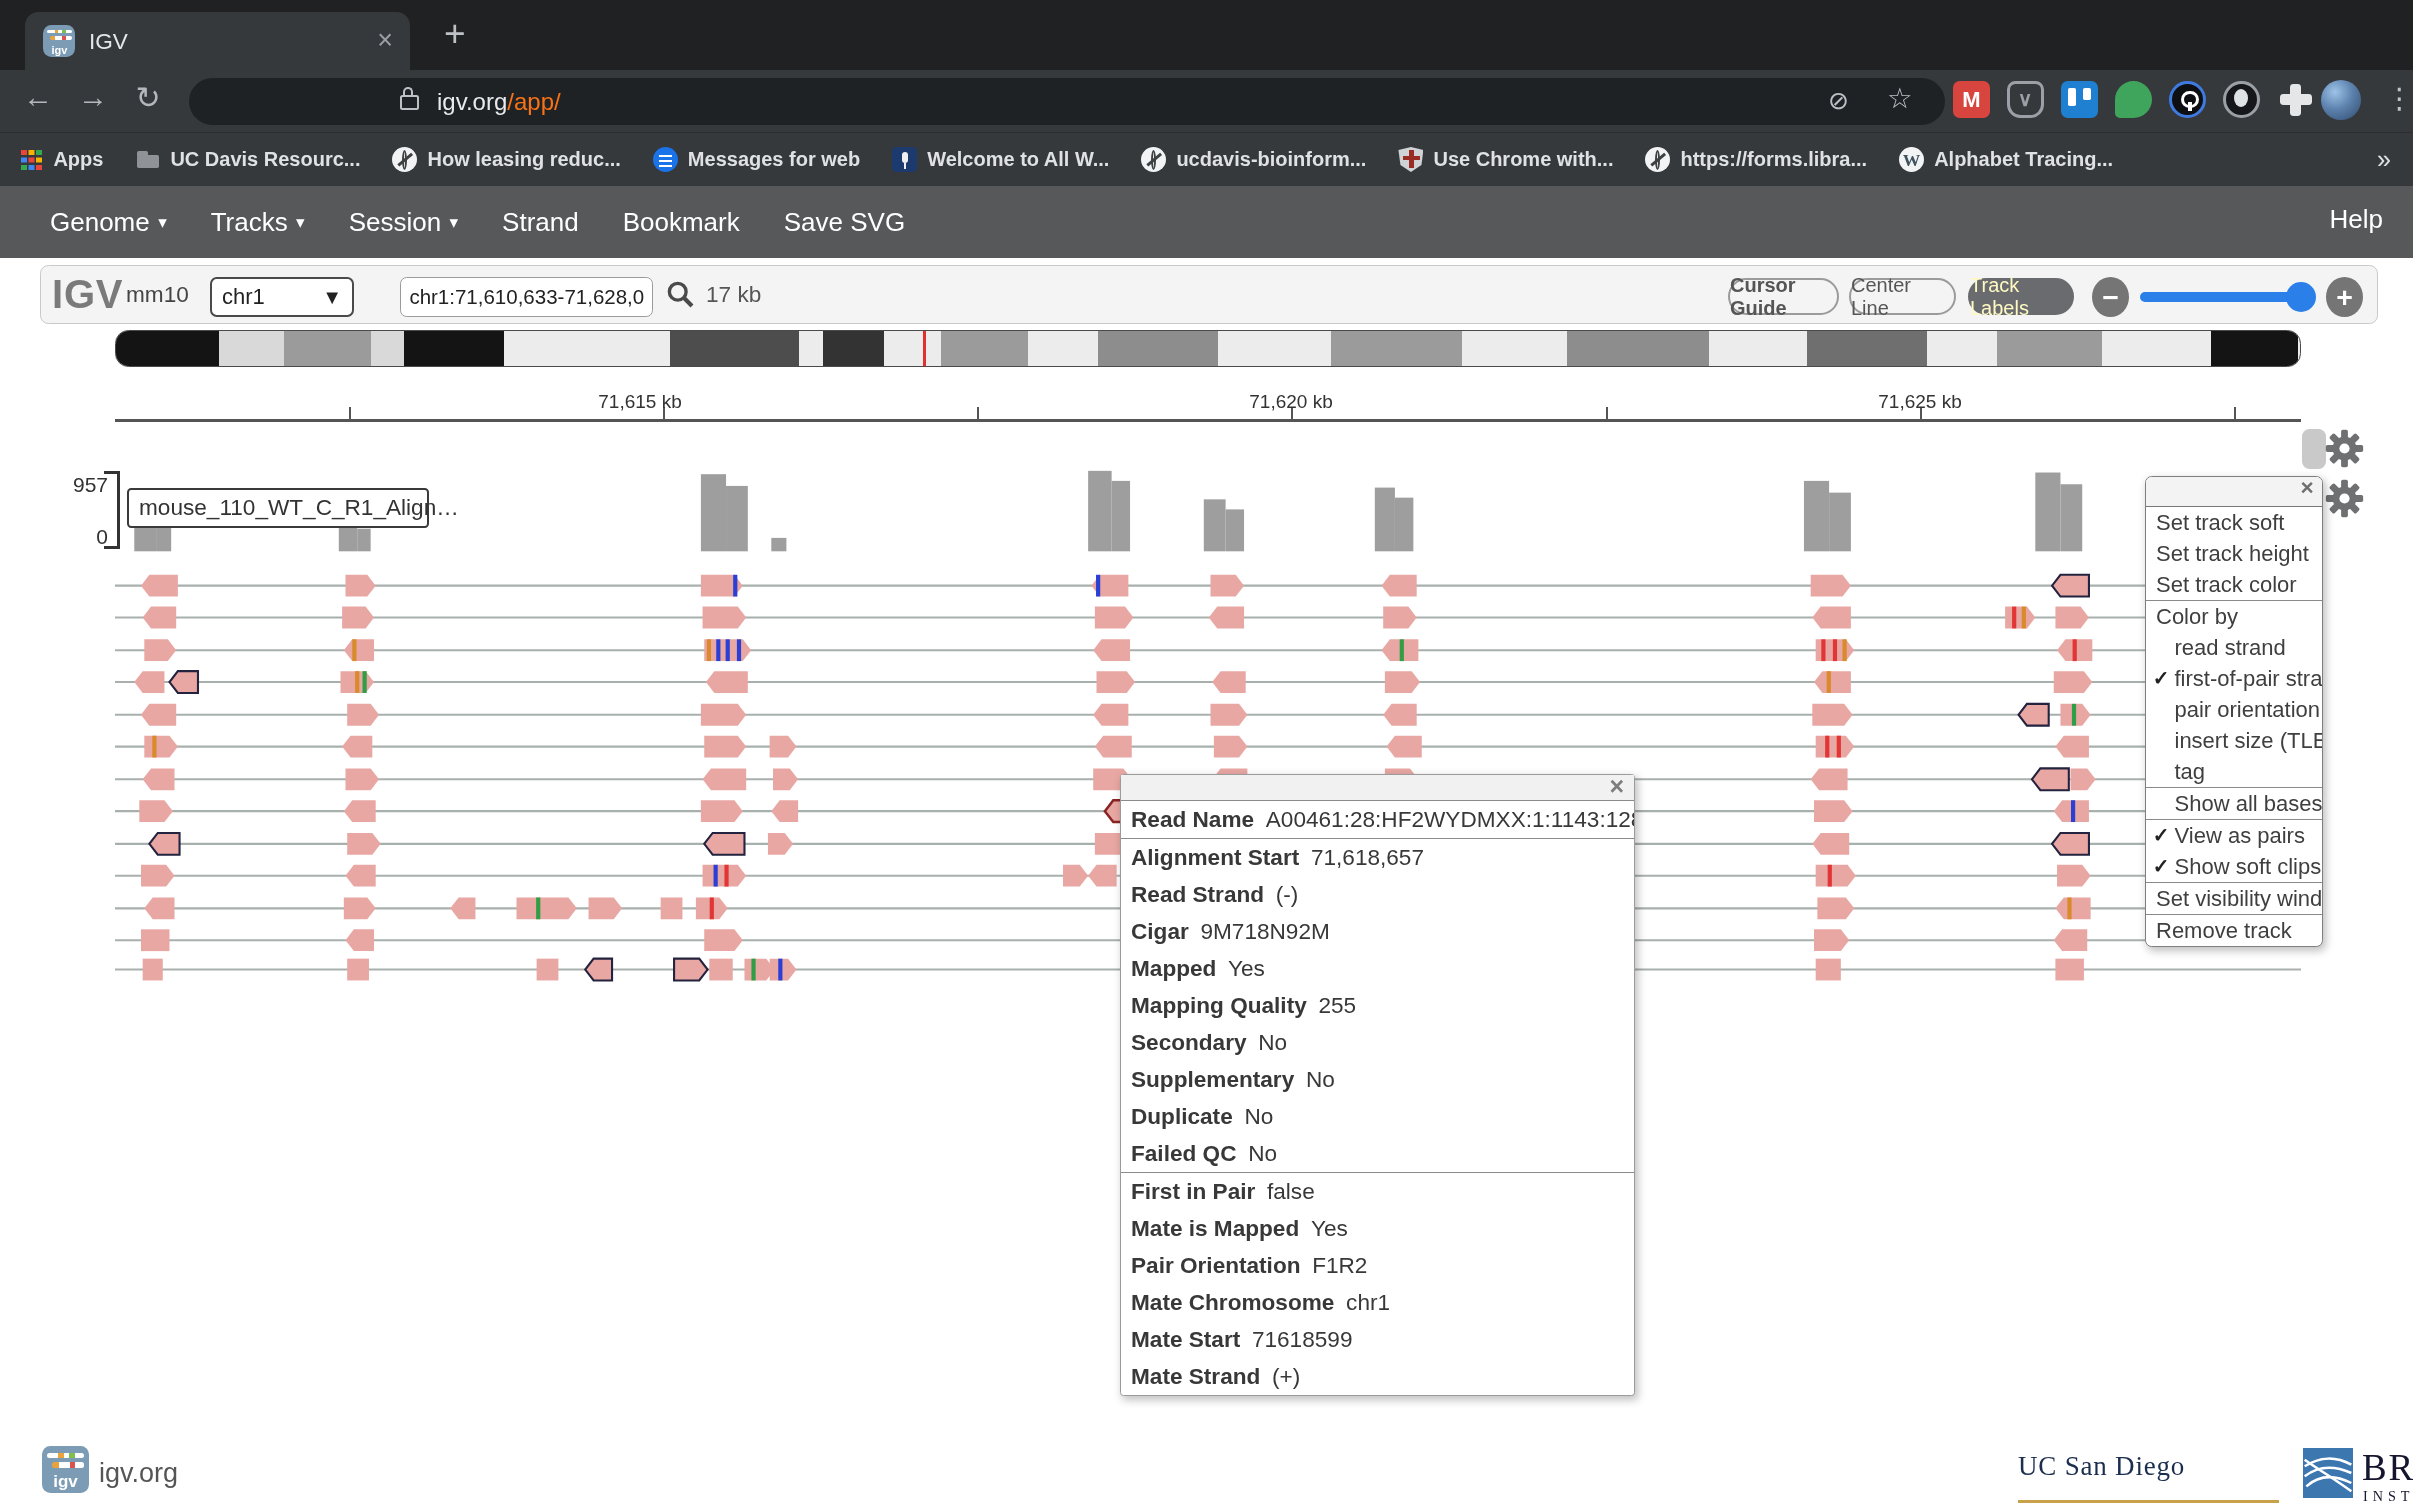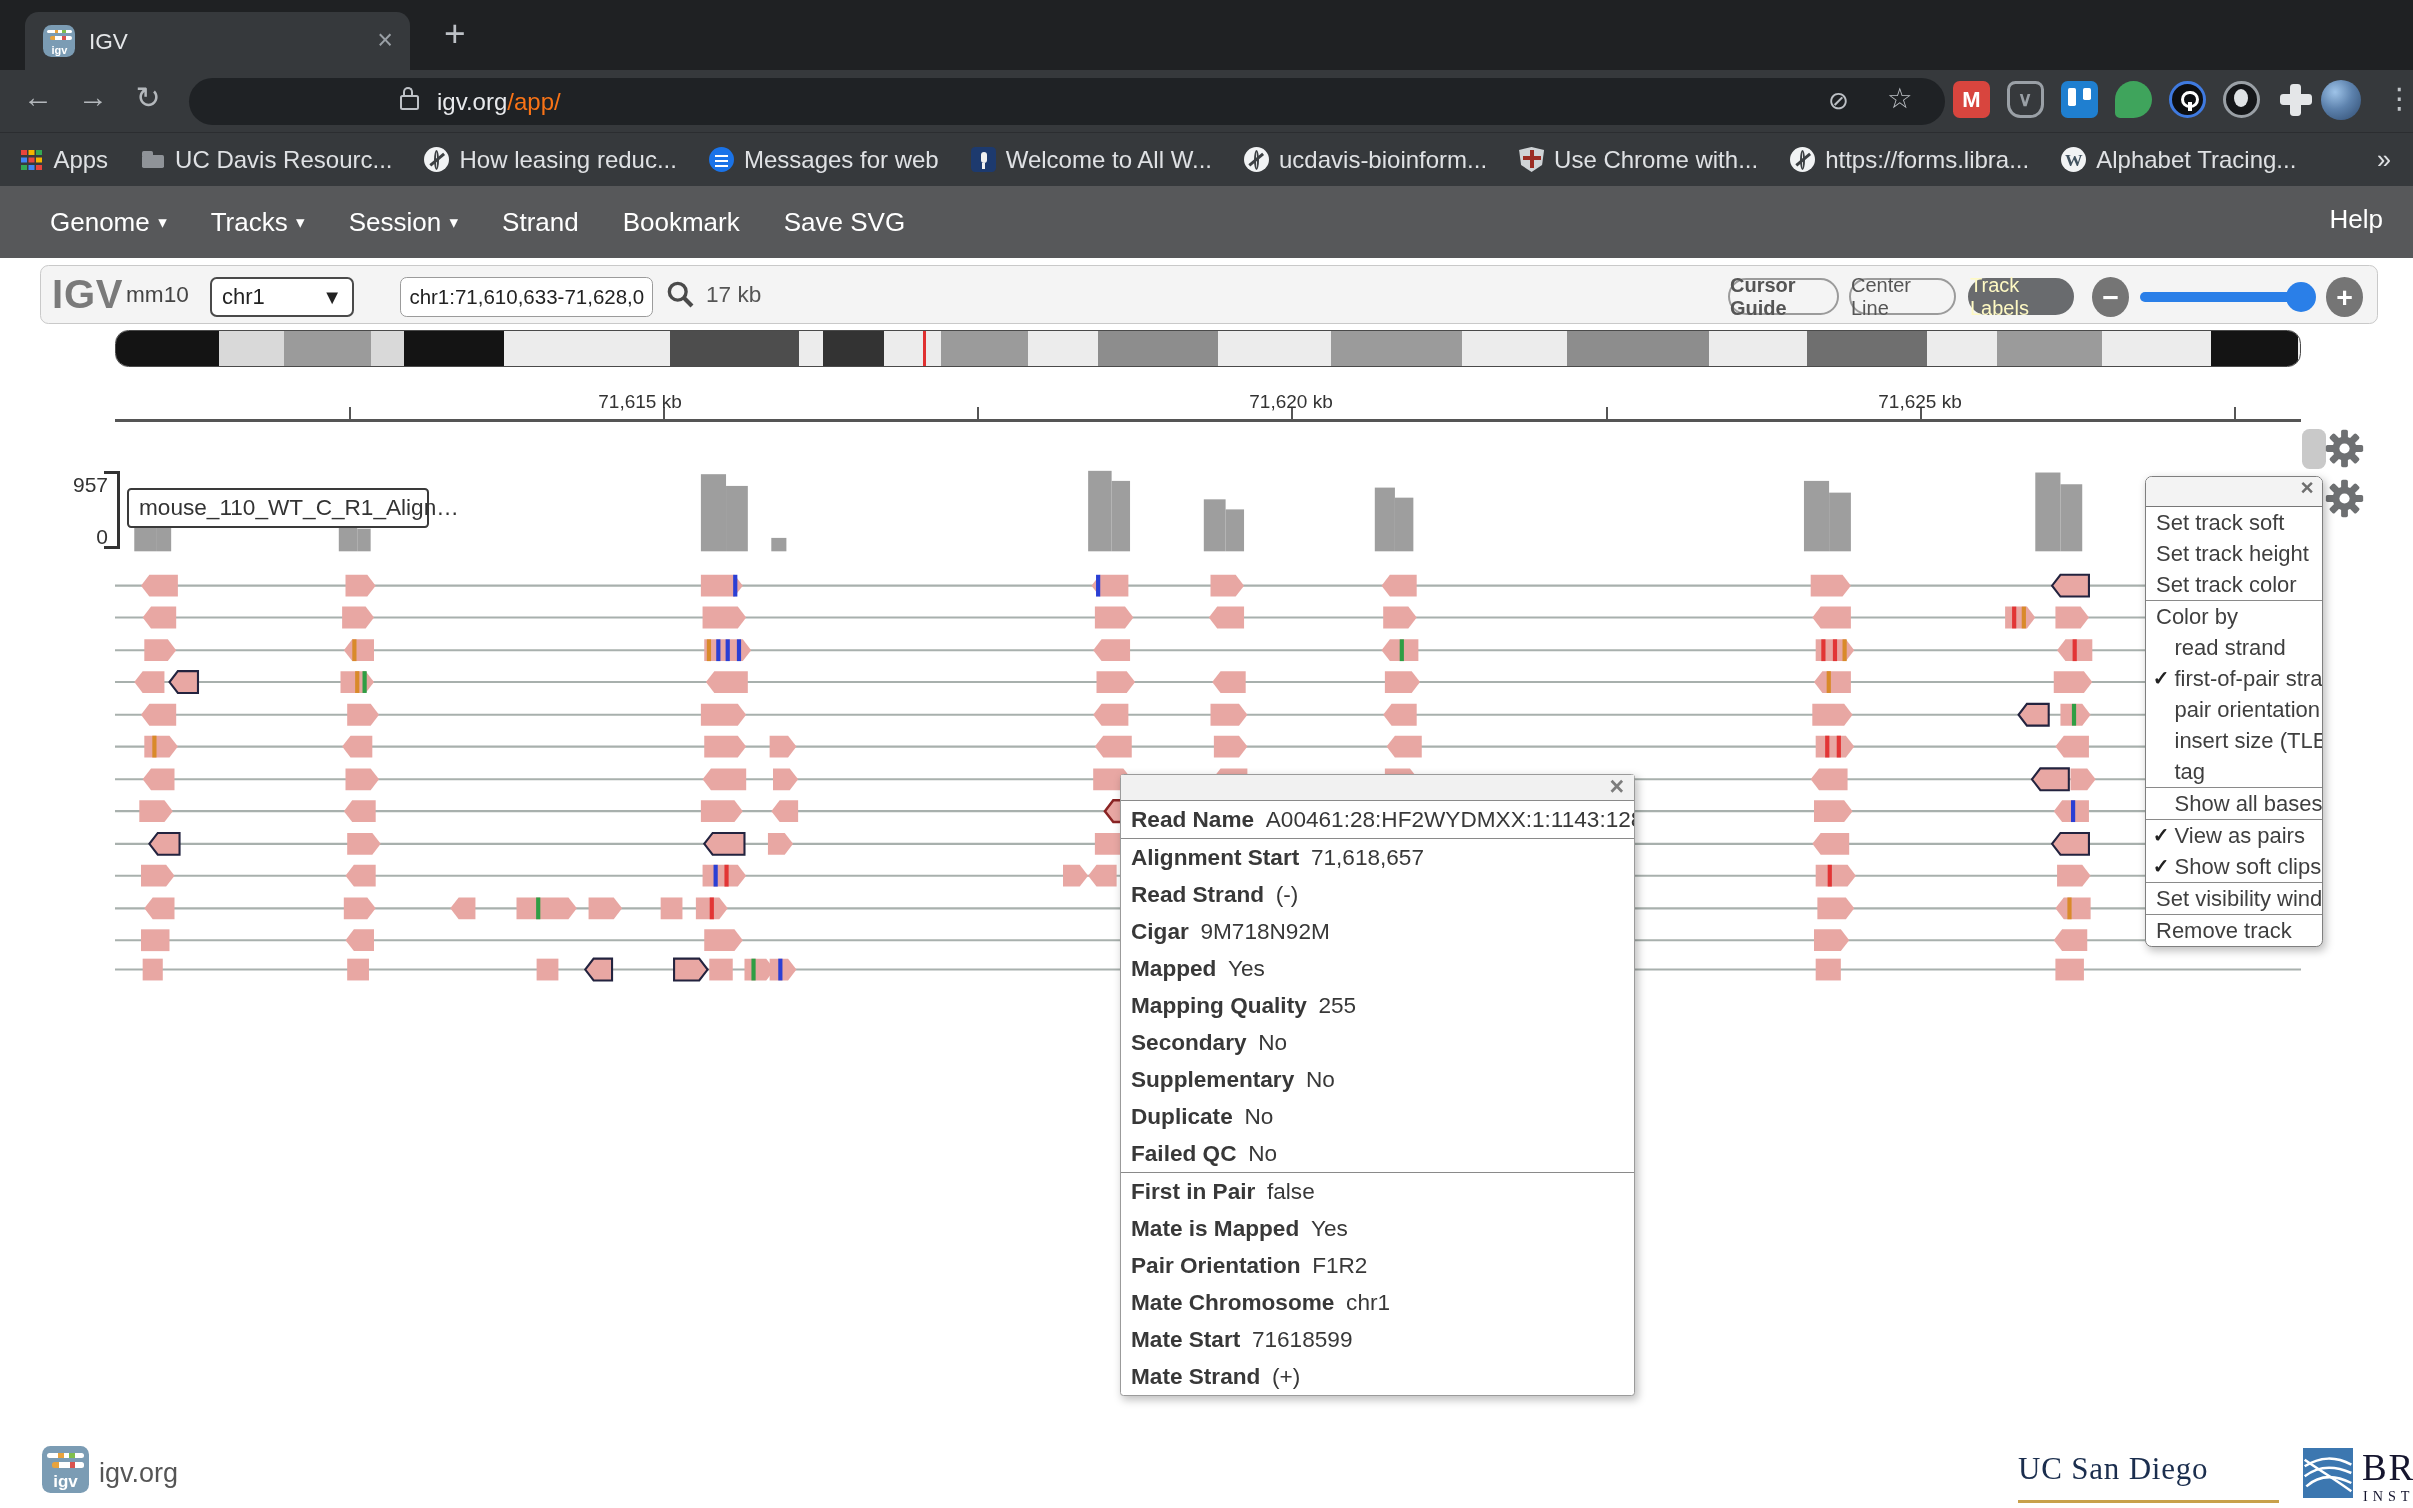--- a/index.html
+++ b/index.html
@@ -17,21 +17,21 @@
   .navbtn{top:10px;font-size:30px;color:#b4b8bc;width:42px;text-align:center;}
   .addrbar{left:189px;top:7.5px;width:1756px;height:47px;background:#1f2225;border-radius:23.5px;}
   .url{left:248px;top:10px;font-size:24px;color:#e8eaed;}
   .url .path{color:#f97316;}
   .lock{left:211px;top:17px;width:15px;height:11.7px;border:2.5px solid #bdc1c6;border-radius:2.5px;}
   .lock:before{content:"";position:absolute;left:0.8px;top:-9.2px;width:6.7px;height:7.5px;
                border:2.5px solid #bdc1c6;border-bottom:none;border-radius:5.9px 5.9px 0 0;}
   .pill-ic{top:8.4px;font-size:25px;color:#bdc1c6;}
   .bookmarksbar{left:0;top:132px;width:2413px;height:54px;background:#36393c;border-top:0.8px solid #2b2d30;
                 display:flex;align-items:center;padding-left:18.4px;box-sizing:border-box;gap:32px;}
-  .bm{display:flex;align-items:center;gap:10px;color:#dfe1e4;font-size:24px;white-space:nowrap;}
+  .bm{display:flex;align-items:center;gap:10px;color:#dfe1e4;font-size:20px;white-space:nowrap;font-weight:bold;}
   .bmi{width:25px;height:25px;position:relative;flex:none;display:inline-block;}
   .bmi-apps:before{content:"";position:absolute;left:2.5px;top:2.5px;width:5.9px;height:5.9px;background:#e8453c;
      box-shadow:7.5px 0 #f4b400,15px 0 #34a853,0 7.5px #4285f4,7.5px 7.5px #e8453c,15px 7.5px #f4b400,
                 0 15px #34a853,7.5px 15px #4285f4,15px 15px #e8453c;}
   .bmi-folder:before{content:"";position:absolute;left:1.7px;top:4.2px;width:11px;height:5px;background:#8f9398;border-radius:1.7px 1.7px 0 0;}
   .bmi-folder:after{content:"";position:absolute;left:1.7px;top:7.5px;width:22px;height:13.4px;background:#8f9398;border-radius:1.7px;}
   .bmi-globe{background:#f1f3f4;border-radius:50%;}
   .bmi-globe:before{content:"";position:absolute;left:3.4px;top:11px;width:18.4px;height:2.5px;background:#3c4043;transform:rotate(-40deg);}
   .bmi-globe:after{content:"";position:absolute;left:10px;top:2.5px;width:5px;height:20px;border-radius:50%;border:2.5px solid #3c4043;box-sizing:border-box;}
   .bmi-chat{background:#1a73e8;border-radius:50%;}
@@ -133,21 +133,21 @@
   .mi .chk{position:absolute;left:6.7px;font-size:20px;font-weight:bold;color:#222;}
 
   
   .igv-minilogo{border-radius:8.4px;background:#7b9cb4;overflow:hidden;}
   .igv-minilogo .s1{position:absolute;left:10%;top:14%;width:80%;height:12%;border-radius:2.5px;
      background:linear-gradient(90deg,#fff 0 30%,#e8a33d 30% 45%,#fff 45% 60%,#7fbf4d 60% 75%,#fff 75% 100%);}
   .igv-minilogo .s2{position:absolute;left:22%;top:34%;width:68%;height:12%;border-radius:2.5px;
      background:linear-gradient(90deg,#e8a33d 0 22%,#fff 22% 55%,#d9534f 55% 72%,#fff 72% 100%);}
   .igv-minilogo .txt{position:absolute;left:0;bottom:2%;width:100%;text-align:center;color:#fff;font-weight:bold;}
   .footer-site{left:99px;top:1458px;font-size:27px;color:#555;}
-  .ucsd{left:2018px;top:1451px;font-family:"Liberation Serif",serif;font-size:31px;color:#1b2e4e;letter-spacing:0.8px;}
+  .ucsd{left:2018px;top:1451px;font-family:"Liberation Serif",serif;font-size:27px;color:#1b2e4e;letter-spacing:0.8px;}
   .ucsd-line{left:2018px;top:1500px;width:261px;height:3.4px;background:#c8a14b;}
   .broad-sq{left:2303px;top:1448px;width:50px;height:50px;background:#3c77b0;}
   .broad-txt{left:2362px;top:1446px;font-family:"Liberation Serif",serif;font-size:37px;color:#15152e;letter-spacing:1.7px;}
   .broad-sub{left:2363px;top:1488px;font-family:"Liberation Serif",serif;font-size:14.2px;color:#15152e;letter-spacing:5px;}
 </style>
 </head>
 <body>
 
 <div id="stage">
 

